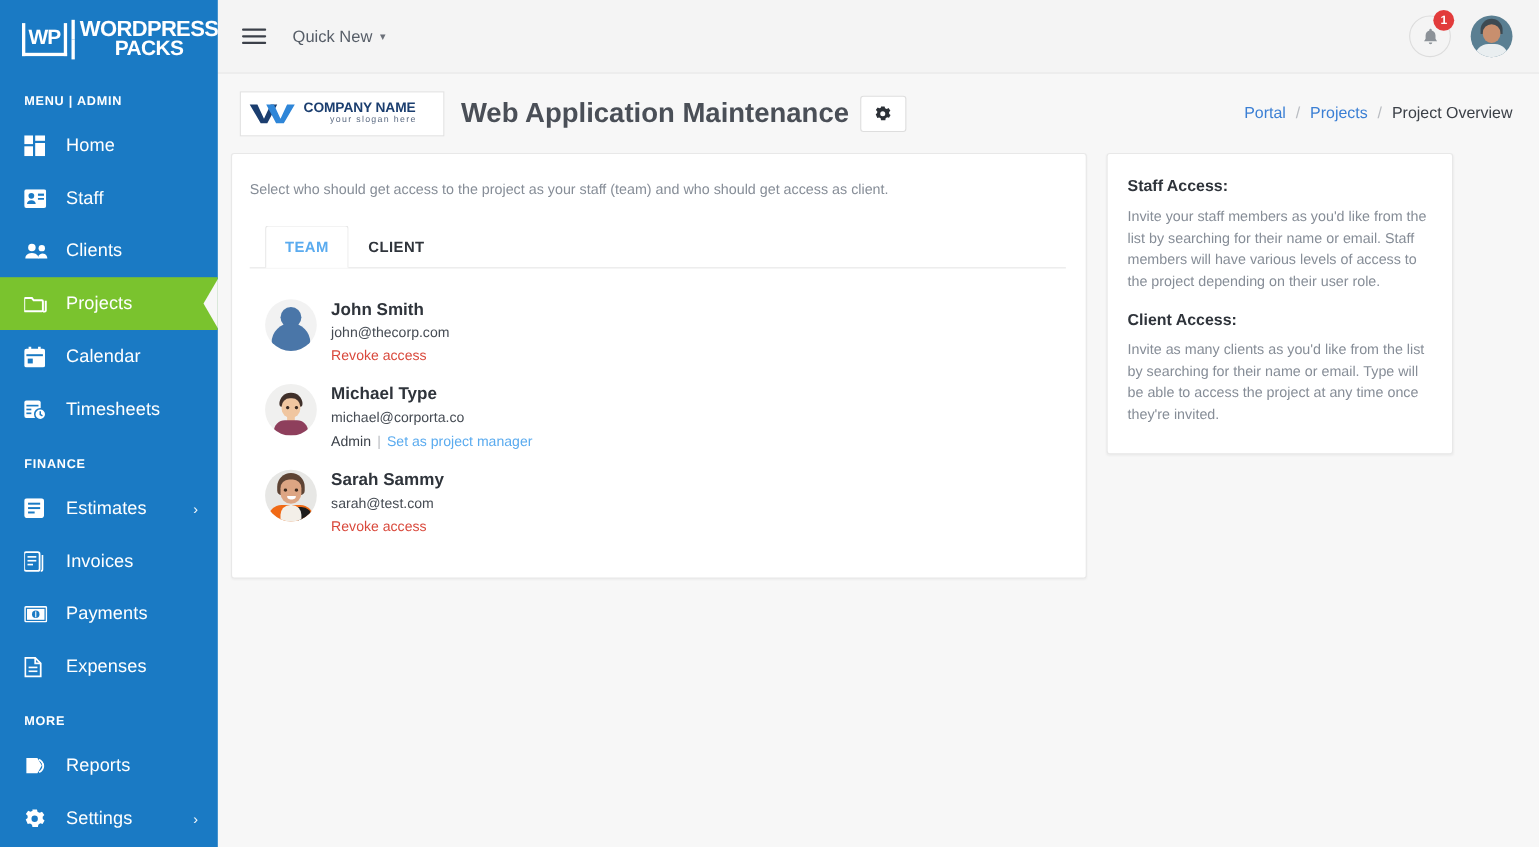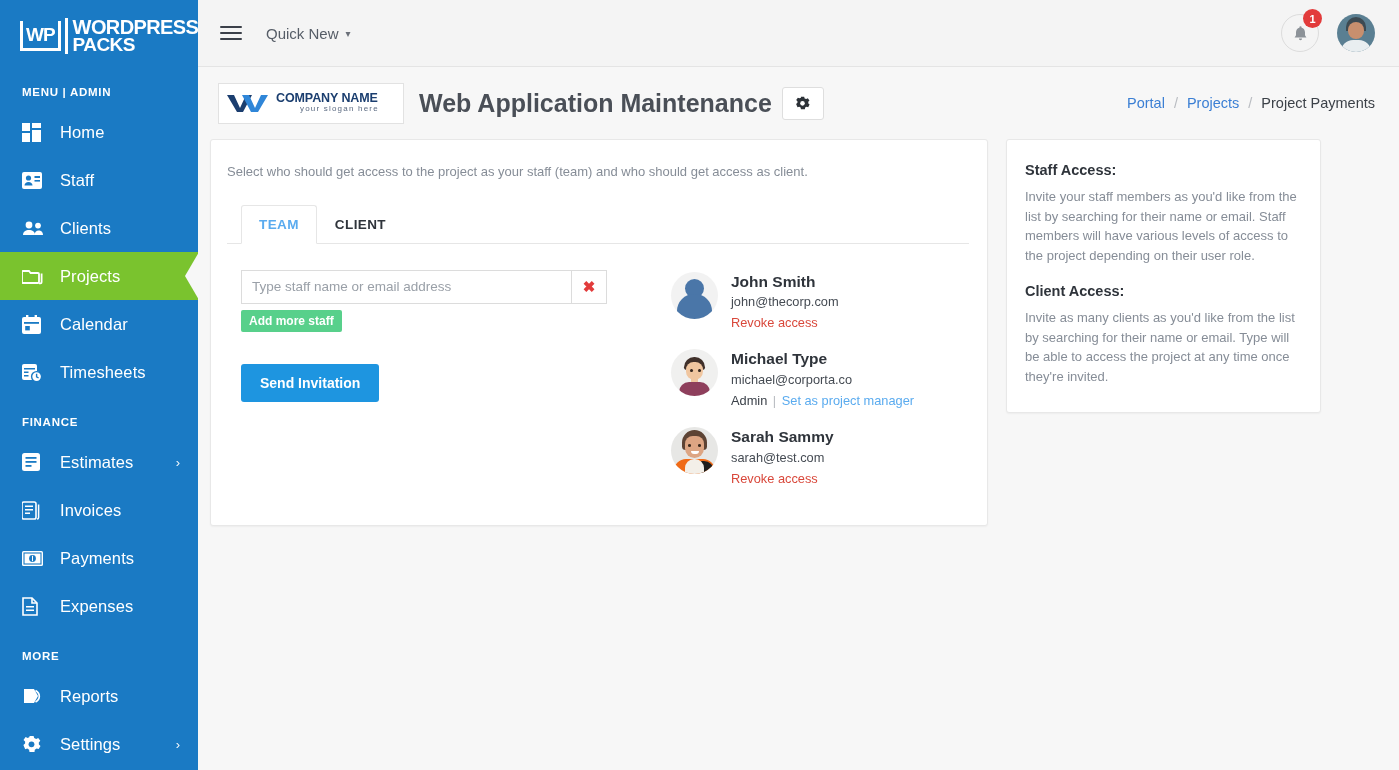--- a/index.html
+++ b/index.html
@@ -16,21 +16,21 @@
     width: 198px; min-width: 198px; height: 770px;
     background: #1a7ac4;
     color: #fff;
     position: relative;
     overflow: hidden;
   }
   .brand {
     height: 72px; display: flex; align-items: center;
     padding: 0 0 0 20px;
   }
-  .brand-logo { display: flex; align-items: center; }
+  .brand-logo { display: flex; align-items: center; text-align: center; }
   .wp-box {
     border: 3px solid #fff; border-top: none;
     padding: 1px 3px 0 3px; margin-right: 4px;
     height: 30px; display: flex; align-items: center;
   }
   .wp-box span { font-size: 19px; font-weight: 700; letter-spacing: -1px; line-height: 1; }
   .brand-text { line-height: 0.92; }
   .brand-text .l1, .brand-text .l2 {
     display: block; font-size: 20px; font-weight: 700; letter-spacing: -0.6px;
     border-left: 3px solid #fff; padding-left: 5px;
@@ -430,47 +430,35 @@
               <path d="M7.4 1h4.2l.6 2.1 2 .8 2-1 2.1 2.9-1.5 1.6.1 2.2 1.6 1.3-1.8 3.2-2.1-.6-1.8 1.2-.3 2.2H7.5l-.4-2.2-1.8-1.1-2.1.6L1.4 10l1.7-1.4V6.5L1.5 5 3.6 2.1l2.1.9 1.9-.9z" fill="#2c3137"></path>
               <circle cx="9.5" cy="9.3" r="2.9" fill="#fff"></circle>
             </svg>
         </span>
       </div>
       <nav class="breadcrumb">
         <a>Portal</a>
         <span class="sep">/</span>
         <a>Projects</a>
         <span class="sep">/</span>
-        <span>Project Payments</span>
+        <span>Project Overview</span>
       </nav>
     </div>
 
     <div class="body-wrap">
 
       <section class="card card-main">
         <div class="sec-desc">Select who should get access to the project as your staff (team) and who should get access as client.</div>
 
         <div class="tabs">
           <div class="tab active">TEAM</div>
           <div class="tab">CLIENT</div>
         </div>
 
         <div class="panel">
-          <div class="panel-left">
-            <div class="input-row">
-              <input class="staff-input" type="text" placeholder="Type staff name or email address" style="">
-              <div class="del-btn">
-                <span>✖</span>
-              </div>
-            </div>
-            <div class="addmore">Add more staff</div>
-            <div>
-              <button class="send-btn">Send Invitation</button>
-            </div>
-          </div>
 
           <div class="panel-right">
 
             <div class="member">
               <div class="mav av-silhouette">
                 <span class="head"></span>
                 <span class="shoul"></span>
               </div>
               <div class="minfo">
                 <div class="mname">John Smith</div>

